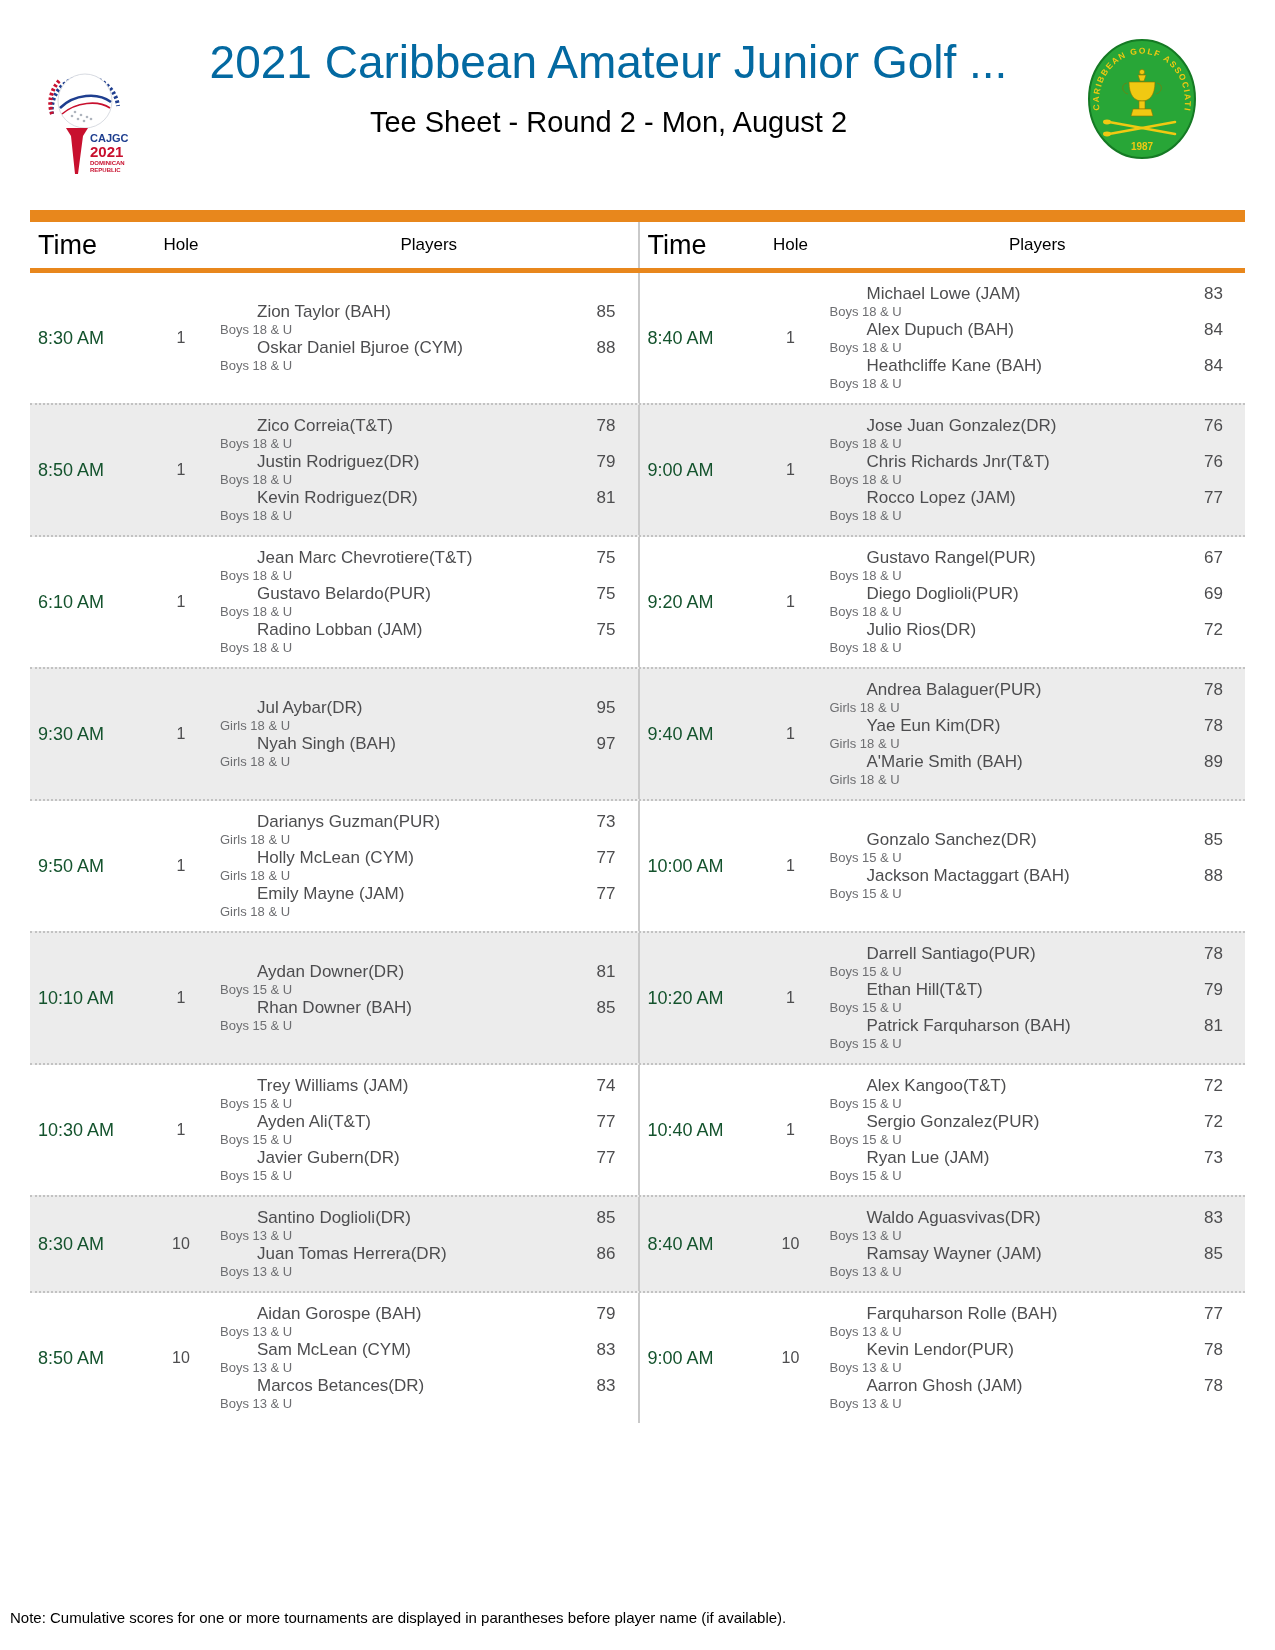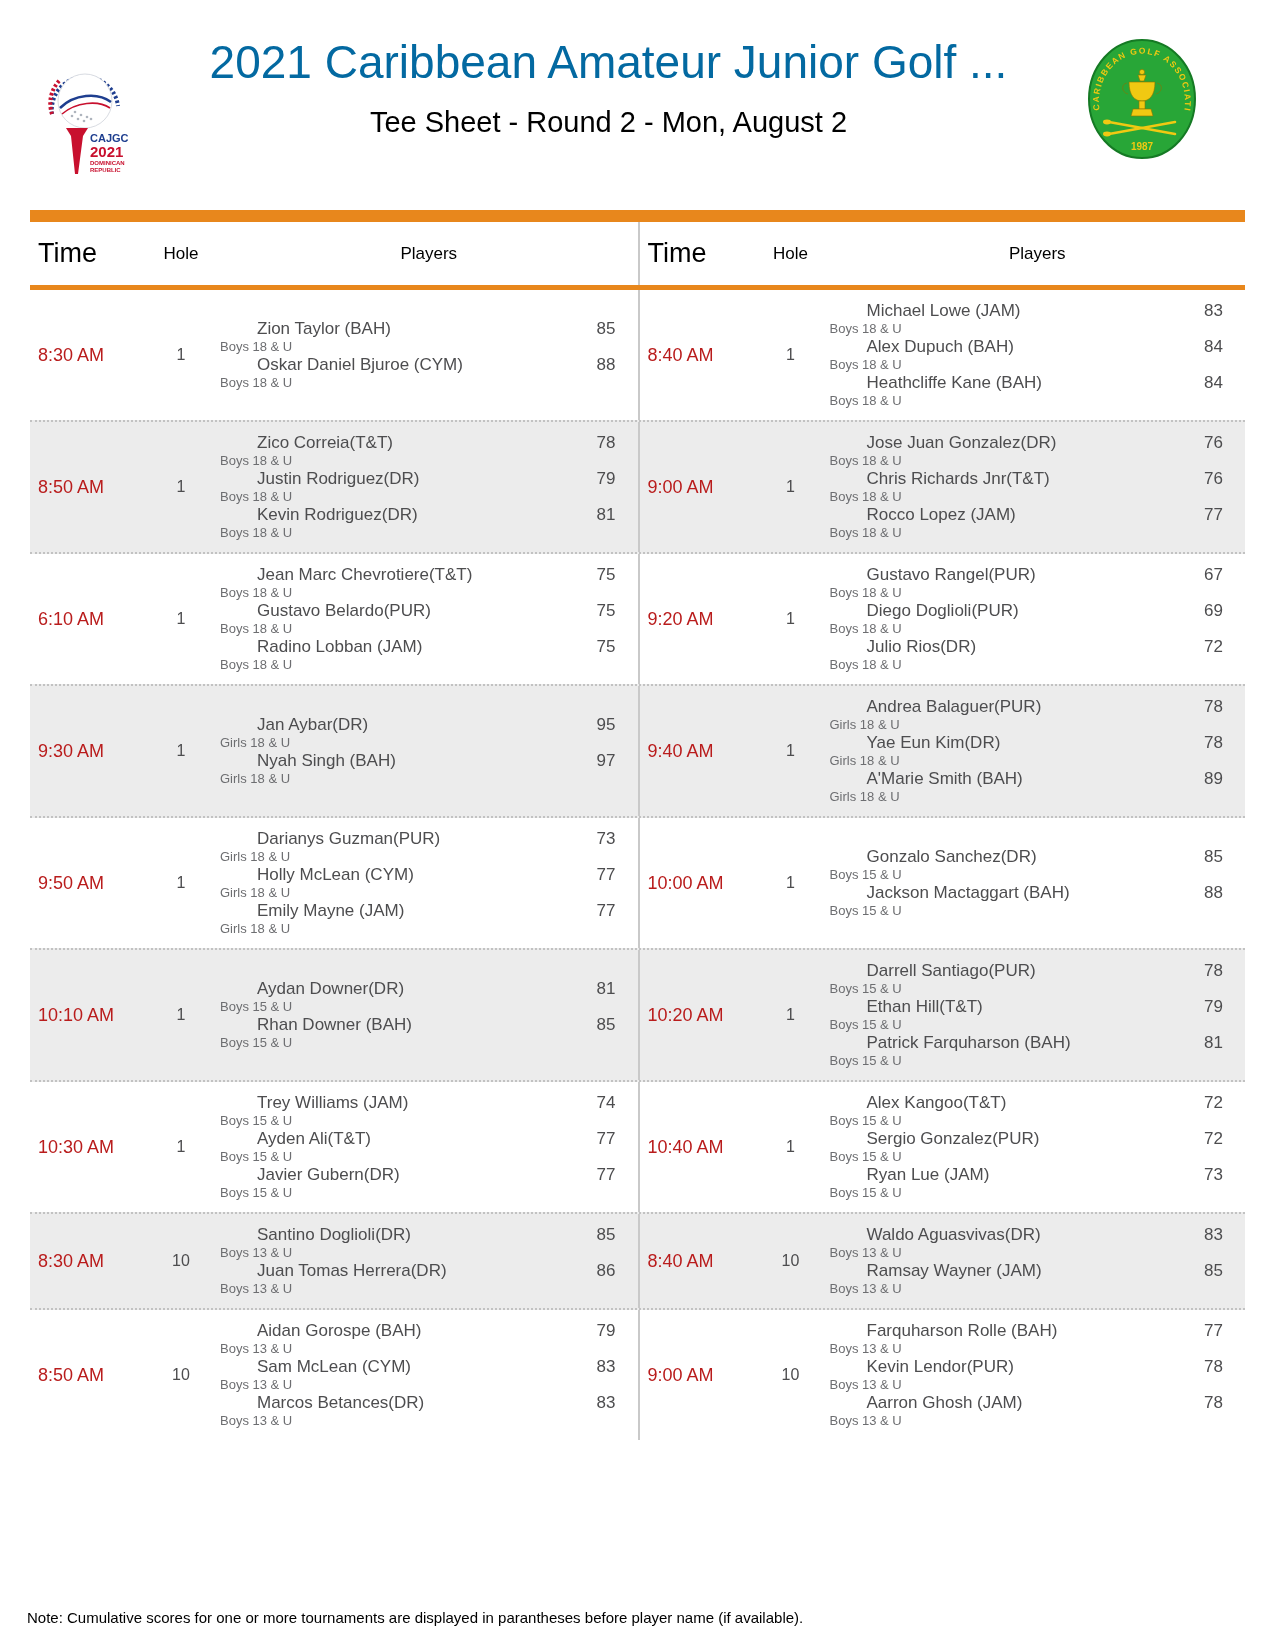--- a/index.html
+++ b/index.html
@@ -13,37 +13,37 @@
   .logo-right { width:110px; flex:0 0 110px; }
   .titles { flex:1; text-align:center; }
   .titles h1 { margin:0; font-size:46px; font-weight:400; color:#0369a1; line-height:1.05; }
   .titles h2 { margin:20px 0 0 0; font-size:29px; font-weight:400; color:#000; }
   
   .course-name { margin:64px 0 0 30px; font-size:30px; font-weight:700; color:#000; letter-spacing:0.5px; }
   
   .tee-table { width:1215px; margin:30px 0 0 30px; }
   .orange-bar { height:12px; background:var(--accent); }
   .thead { display:grid; grid-template-columns:1fr 1fr; border-bottom:5px solid var(--accent); background:#fff; }
-  .thead .half { display:grid; grid-template-columns:112px 78px 1fr; align-items:center; height:63px; }
+  .thead .half { display:grid; grid-template-columns:112px 78px 1fr; align-items:center; height:46px; }
   .col-time { font-size:27px; color:#000; padding-left:8px; }
   .col-hole { font-size:17px; color:#000; text-align:center; }
   .col-players { font-size:17px; color:#000; text-align:center; }
   .right-half { border-left:2px solid #c9c9c9; }
   .trow { display:grid; grid-template-columns:1fr 1fr; background:#fff; }
   .trow.alt { background:#ECECEC; border-top:2px dotted #c2c2c2; border-bottom:2px dotted #c2c2c2; }
   .half { display:grid; grid-template-columns:112px 78px 1fr; }
-  .cell.time { align-self:center; font-size:18px; color:#b91c1c; padding-left:8px; white-space:nowrap; }
+  .cell.time { align-self:center; font-size:18px; color:#14532d; padding-left:8px; white-space:nowrap; }
   .cell.hole { align-self:center; font-size:16px; color:#4D4D4F; text-align:center; }
   .cell.players { display:flex; flex-direction:column; justify-content:center; padding:11px 22px 11px 0; }
   .player-line { display:flex; justify-content:space-between; align-items:baseline;padding-left:37px; }
   .pname { font-size:17px; color:#4D4D4F; line-height:20px; }
   .pscore { font-size:17px; color:#4D4D4F; line-height:20px; }
   .pdivision { font-size:13px; color:#6D6E71; line-height:16px; }
   
-  .note { position:absolute; left:27px; bottom:24px; margin:0; font-size:15px; color:#000; }
+  .note { position:absolute; left:10px; bottom:24px; margin:0; font-size:15px; color:#000; }
   :root { --accent:#E8871C; }
 </style>
 </head>
 <body>
 
 <div class="page">
 
   <header class="doc-header">
     <div class="logo-left">
       <svg width="90" height="120" viewBox="0 0 90 120">
@@ -302,21 +302,21 @@
     </div>
   </div>
 
   <div class="trow alt">
     <div class="half left-half">
       <div class="cell time">9:30 AM</div>
       <div class="cell hole">1</div>
       <div class="cell players">
   <div class="player">
     <div class="player-line">
-      <span class="pname">Jan Aybar(DR)</span>
+      <span class="pname">Jul Aybar(DR)</span>
       <span class="pscore">95</span>
     </div>
     <div class="pdivision">Girls 18 &amp; U</div>
   </div>
 
   <div class="player">
     <div class="player-line">
       <span class="pname">Nyah Singh (BAH)</span>
       <span class="pscore">97</span>
     </div>

